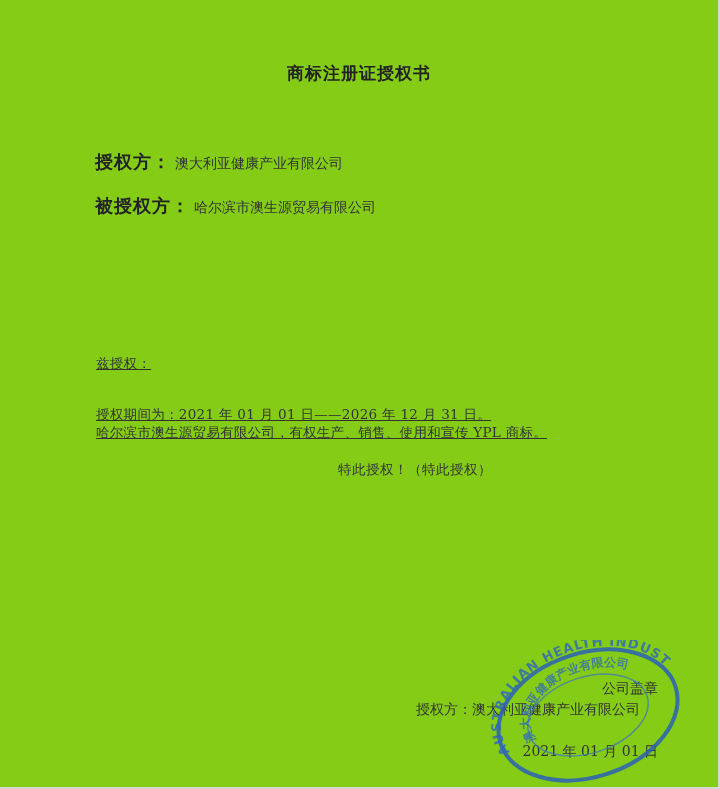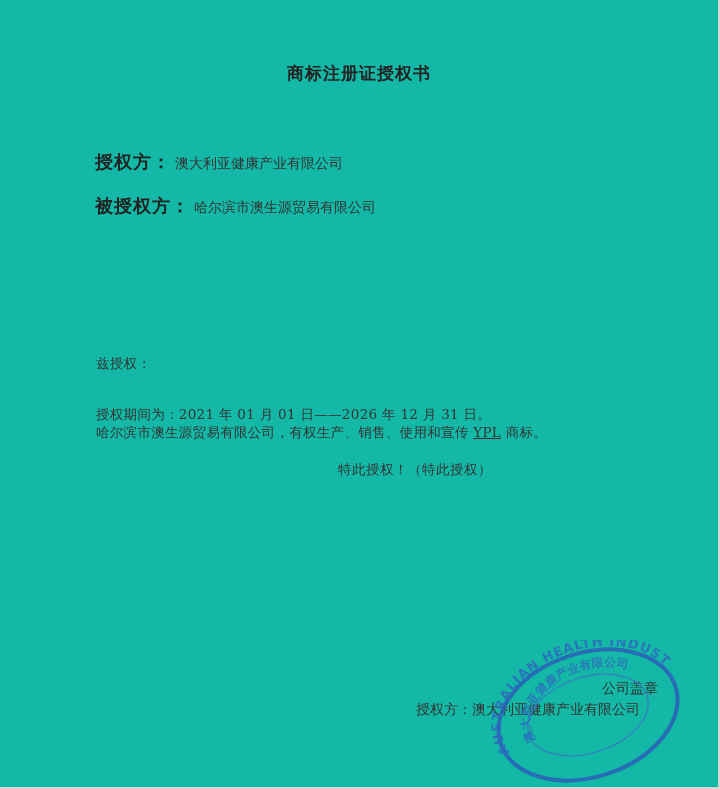--- a/index.html
+++ b/index.html
@@ -2,36 +2,36 @@
 <html><head>
 <meta charset="utf-8">
 <style>
   html, body { margin: 0; padding: 0; }
   body {
     width: 720px; height: 789px; background: #ffffff; position: relative; overflow: hidden;
     font-family: "DejaVu Serif", "Liberation Serif", serif; color: #2a2a2a;
   }
   .page {
     position: absolute; left: 0; top: 0; width: 718px; height: 787px;
-    border-right: 2px solid #d6d6d6; border-bottom: 2px solid #d6d6d6; background: #14b8a6;
+    border-right: 2px solid #d6d6d6; border-bottom: 2px solid #d6d6d6; background: #84cc16;
   }
   .title {
     position: absolute; left: 0; width: 718px; top: 62px; text-align: center;
     font-family: "DejaVu Sans", "Liberation Sans", sans-serif; font-weight: bold;
     font-size: 17px; letter-spacing: 1px; color: #222;
   }
   .party { position: absolute; left: 95px; font-size: 14px; color: #333; white-space: nowrap; }
   .party .label {
     font-family: "DejaVu Sans", "Liberation Sans", sans-serif; font-weight: bold;
     font-size: 18px; color: #222; letter-spacing: 1px;
   }
   .party .value { margin-left: 4px; }
   .p1 { top: 150px; }
   .p2 { top: 194px; }
-  .body-text { position: absolute; left: 96px; font-size: 13.5px; color: #333; white-space: nowrap; letter-spacing: 0.3px; }
+  .body-text { position: absolute; left: 96px; font-size: 13.5px; color: #333; white-space: nowrap; letter-spacing: 0.3px; text-decoration: underline; }
   .intro { top: 355px; }
   .line1 { top: 424px; }
   .line2 { top: 406px; }
   .ul { text-decoration: underline; }
   .closing { position: absolute; left: 338px; top: 461px; font-size: 13.5px; color: #333; white-space: nowrap; letter-spacing: 0.5px; }
   .sig { position: absolute; font-size: 14px; color: #333; white-space: nowrap; }
   .sig1 { left: 416px; top: 701px; }
   .sig2 { right: 60px; top: 680px; }
   .sig3 { right: 60px; top: 743px; }
   .stamp { position: absolute; left: 488px; top: 640px; width: 200px; height: 145px; pointer-events: none; }
@@ -55,20 +55,21 @@
   <div class="body-text line1">
     <span>哈尔滨市澳生源贸易有限公司，有权生产、销售、使用和宣传 </span><span class="ul">YPL</span><span> 商标。</span>
   </div>
 
   <div class="body-text line2">授权期间为：2021 年 01 月 01 日——2026 年 12 月 31 日。</div>
 
   <div class="closing">特此授权！（特此授权）</div>
 
   <div class="sig sig1">授权方：澳大利亚健康产业有限公司</div>
   <div class="sig sig2">公司盖章</div>
+  <div class="sig sig3">2021 年 01 月 01 日</div>
 
   <svg class="stamp" viewBox="0 0 200 145">
     <defs>
       <path id="stampArc" d="M 22,112 A 80,55 -18 0 1 180,30" fill="none"></path>
       <path id="innerArc" d="M 48,100 A 55,36 -18 0 1 160,42" fill="none"></path>
     </defs>
     <ellipse cx="100" cy="75" rx="92" ry="62" transform="rotate(-18 100 75)" fill="none" stroke="#2a5fb8" stroke-width="4" opacity="0.85"></ellipse>
     <ellipse cx="100" cy="75" rx="62" ry="38" transform="rotate(-18 100 75)" fill="none" stroke="#3a70c8" stroke-width="1.5" opacity="0.7"></ellipse>
     <text font-family="DejaVu Sans, sans-serif" font-size="13" font-weight="bold" fill="#2f66c0" opacity="0.8" letter-spacing="1">
       <textPath href="#stampArc">AUSTRALIAN HEALTH INDUSTRY CO.PTY.LTD</textPath>

